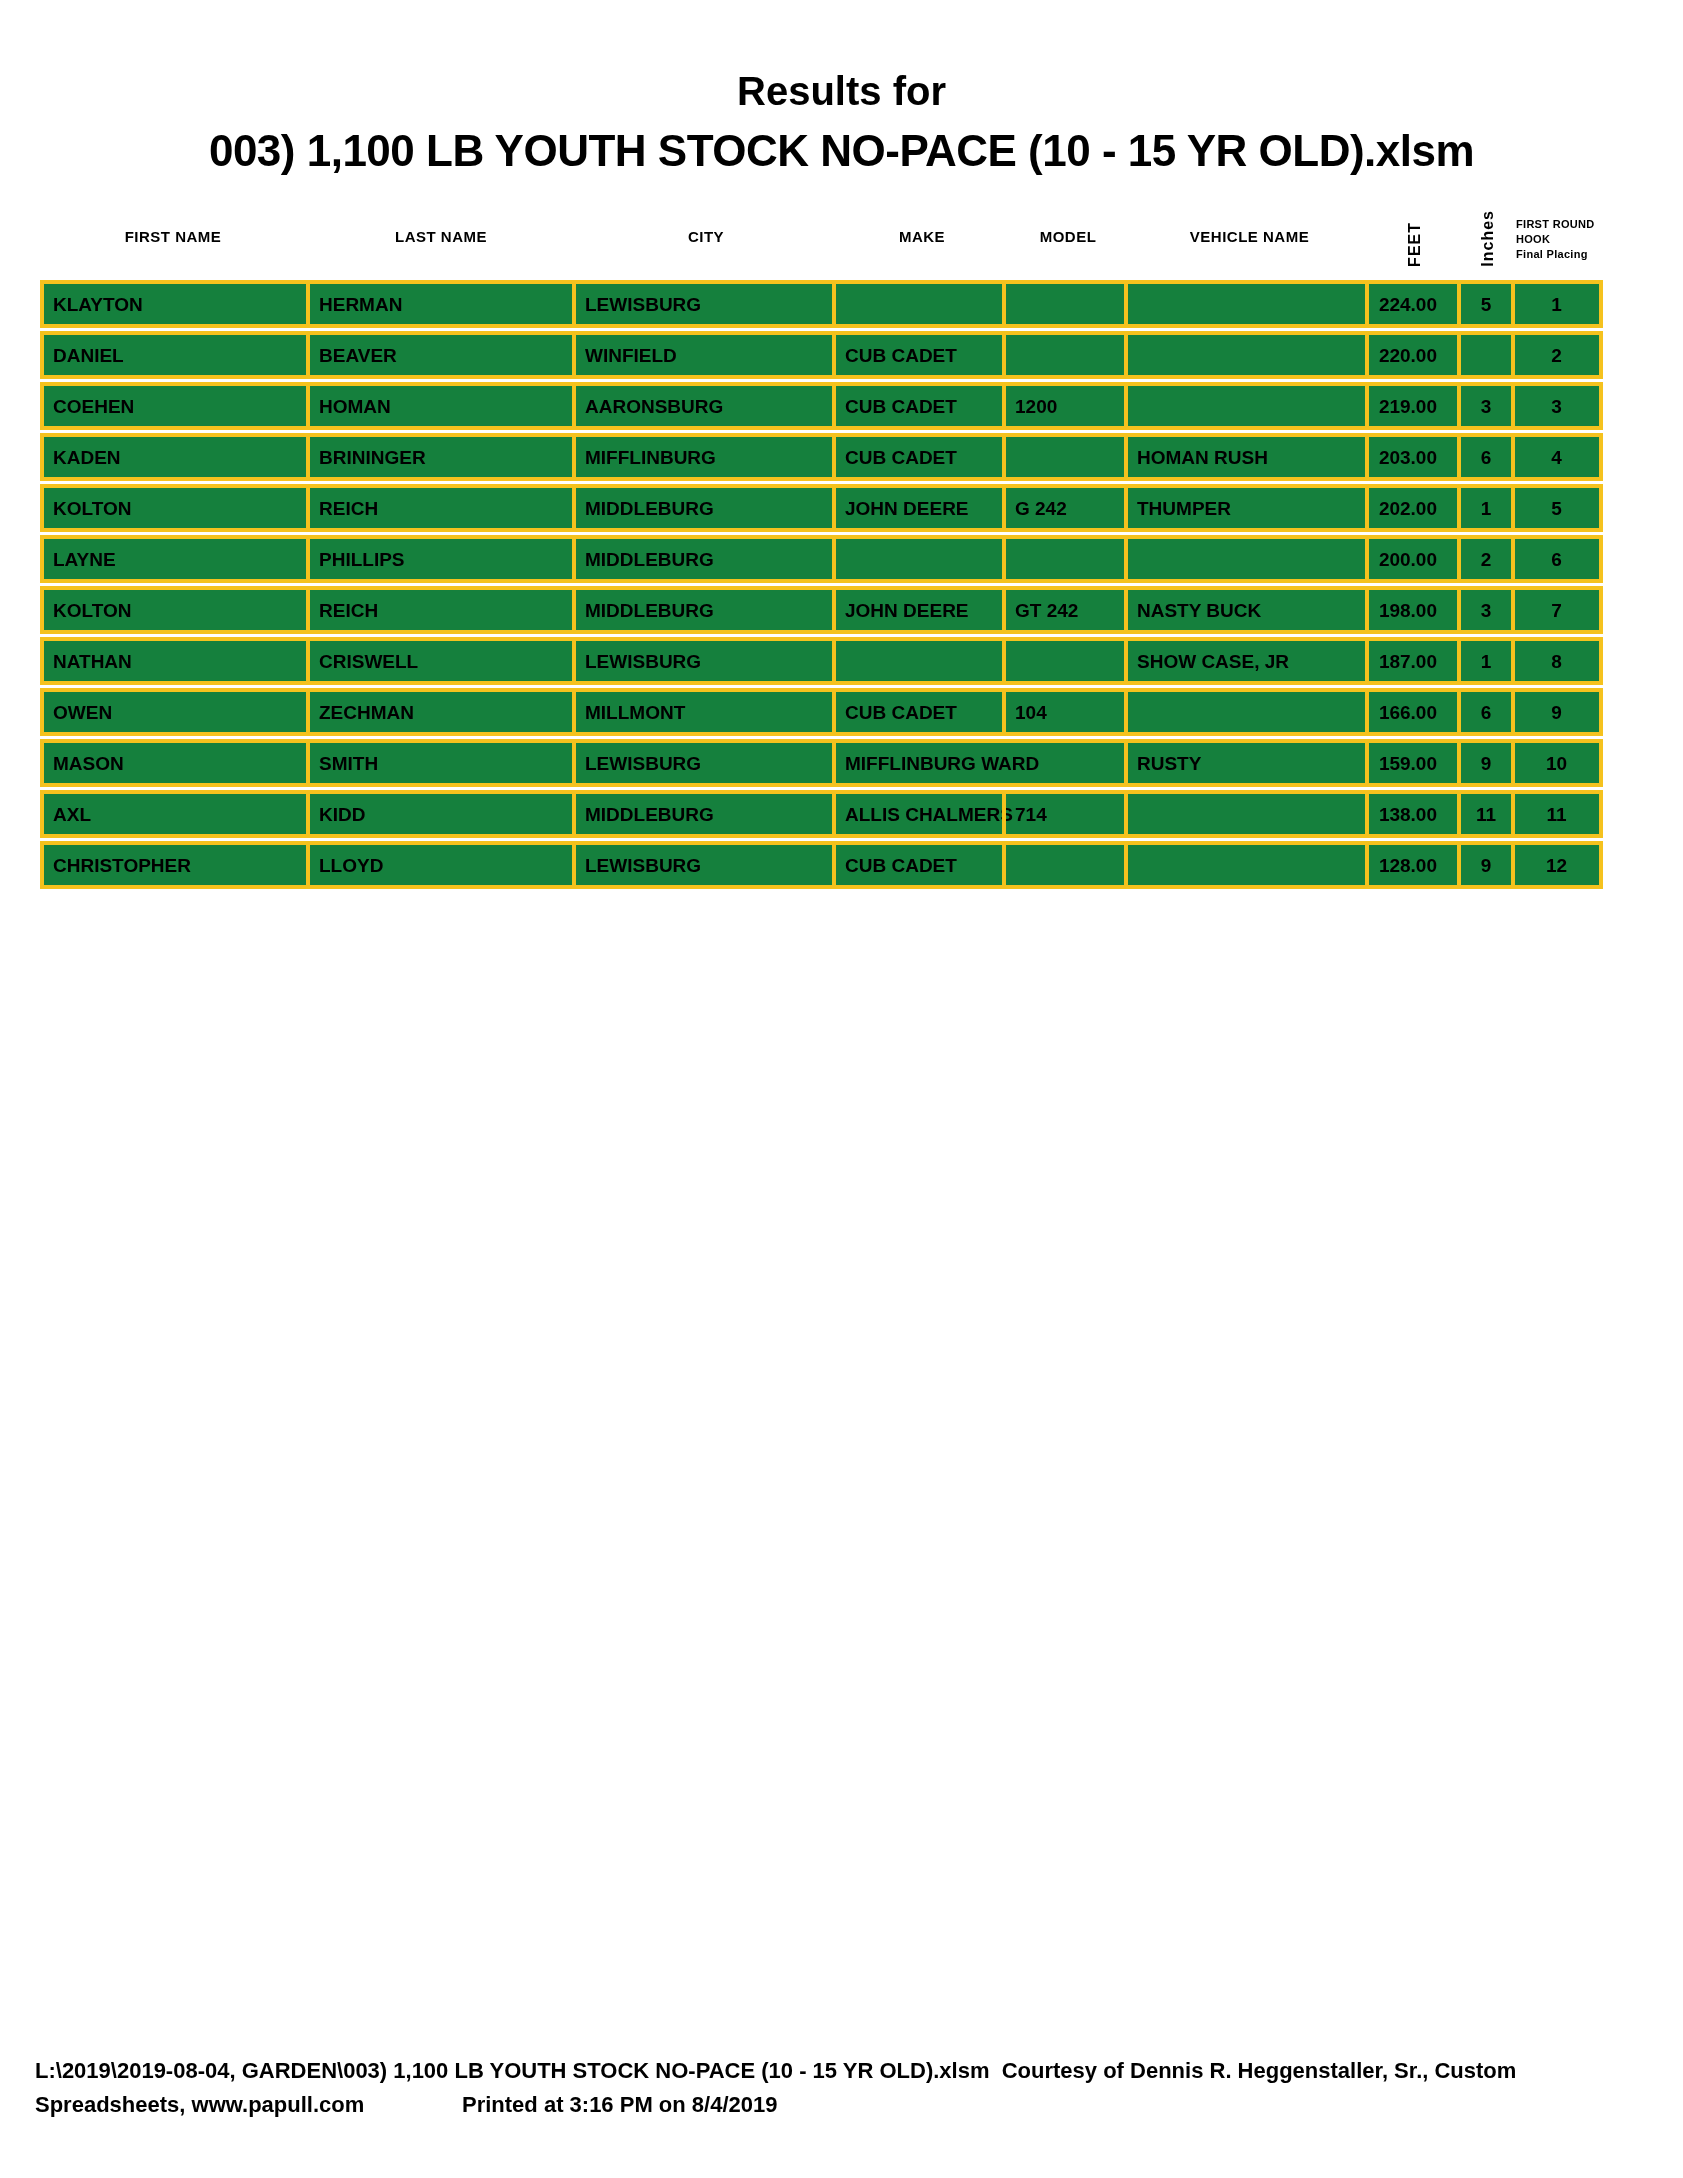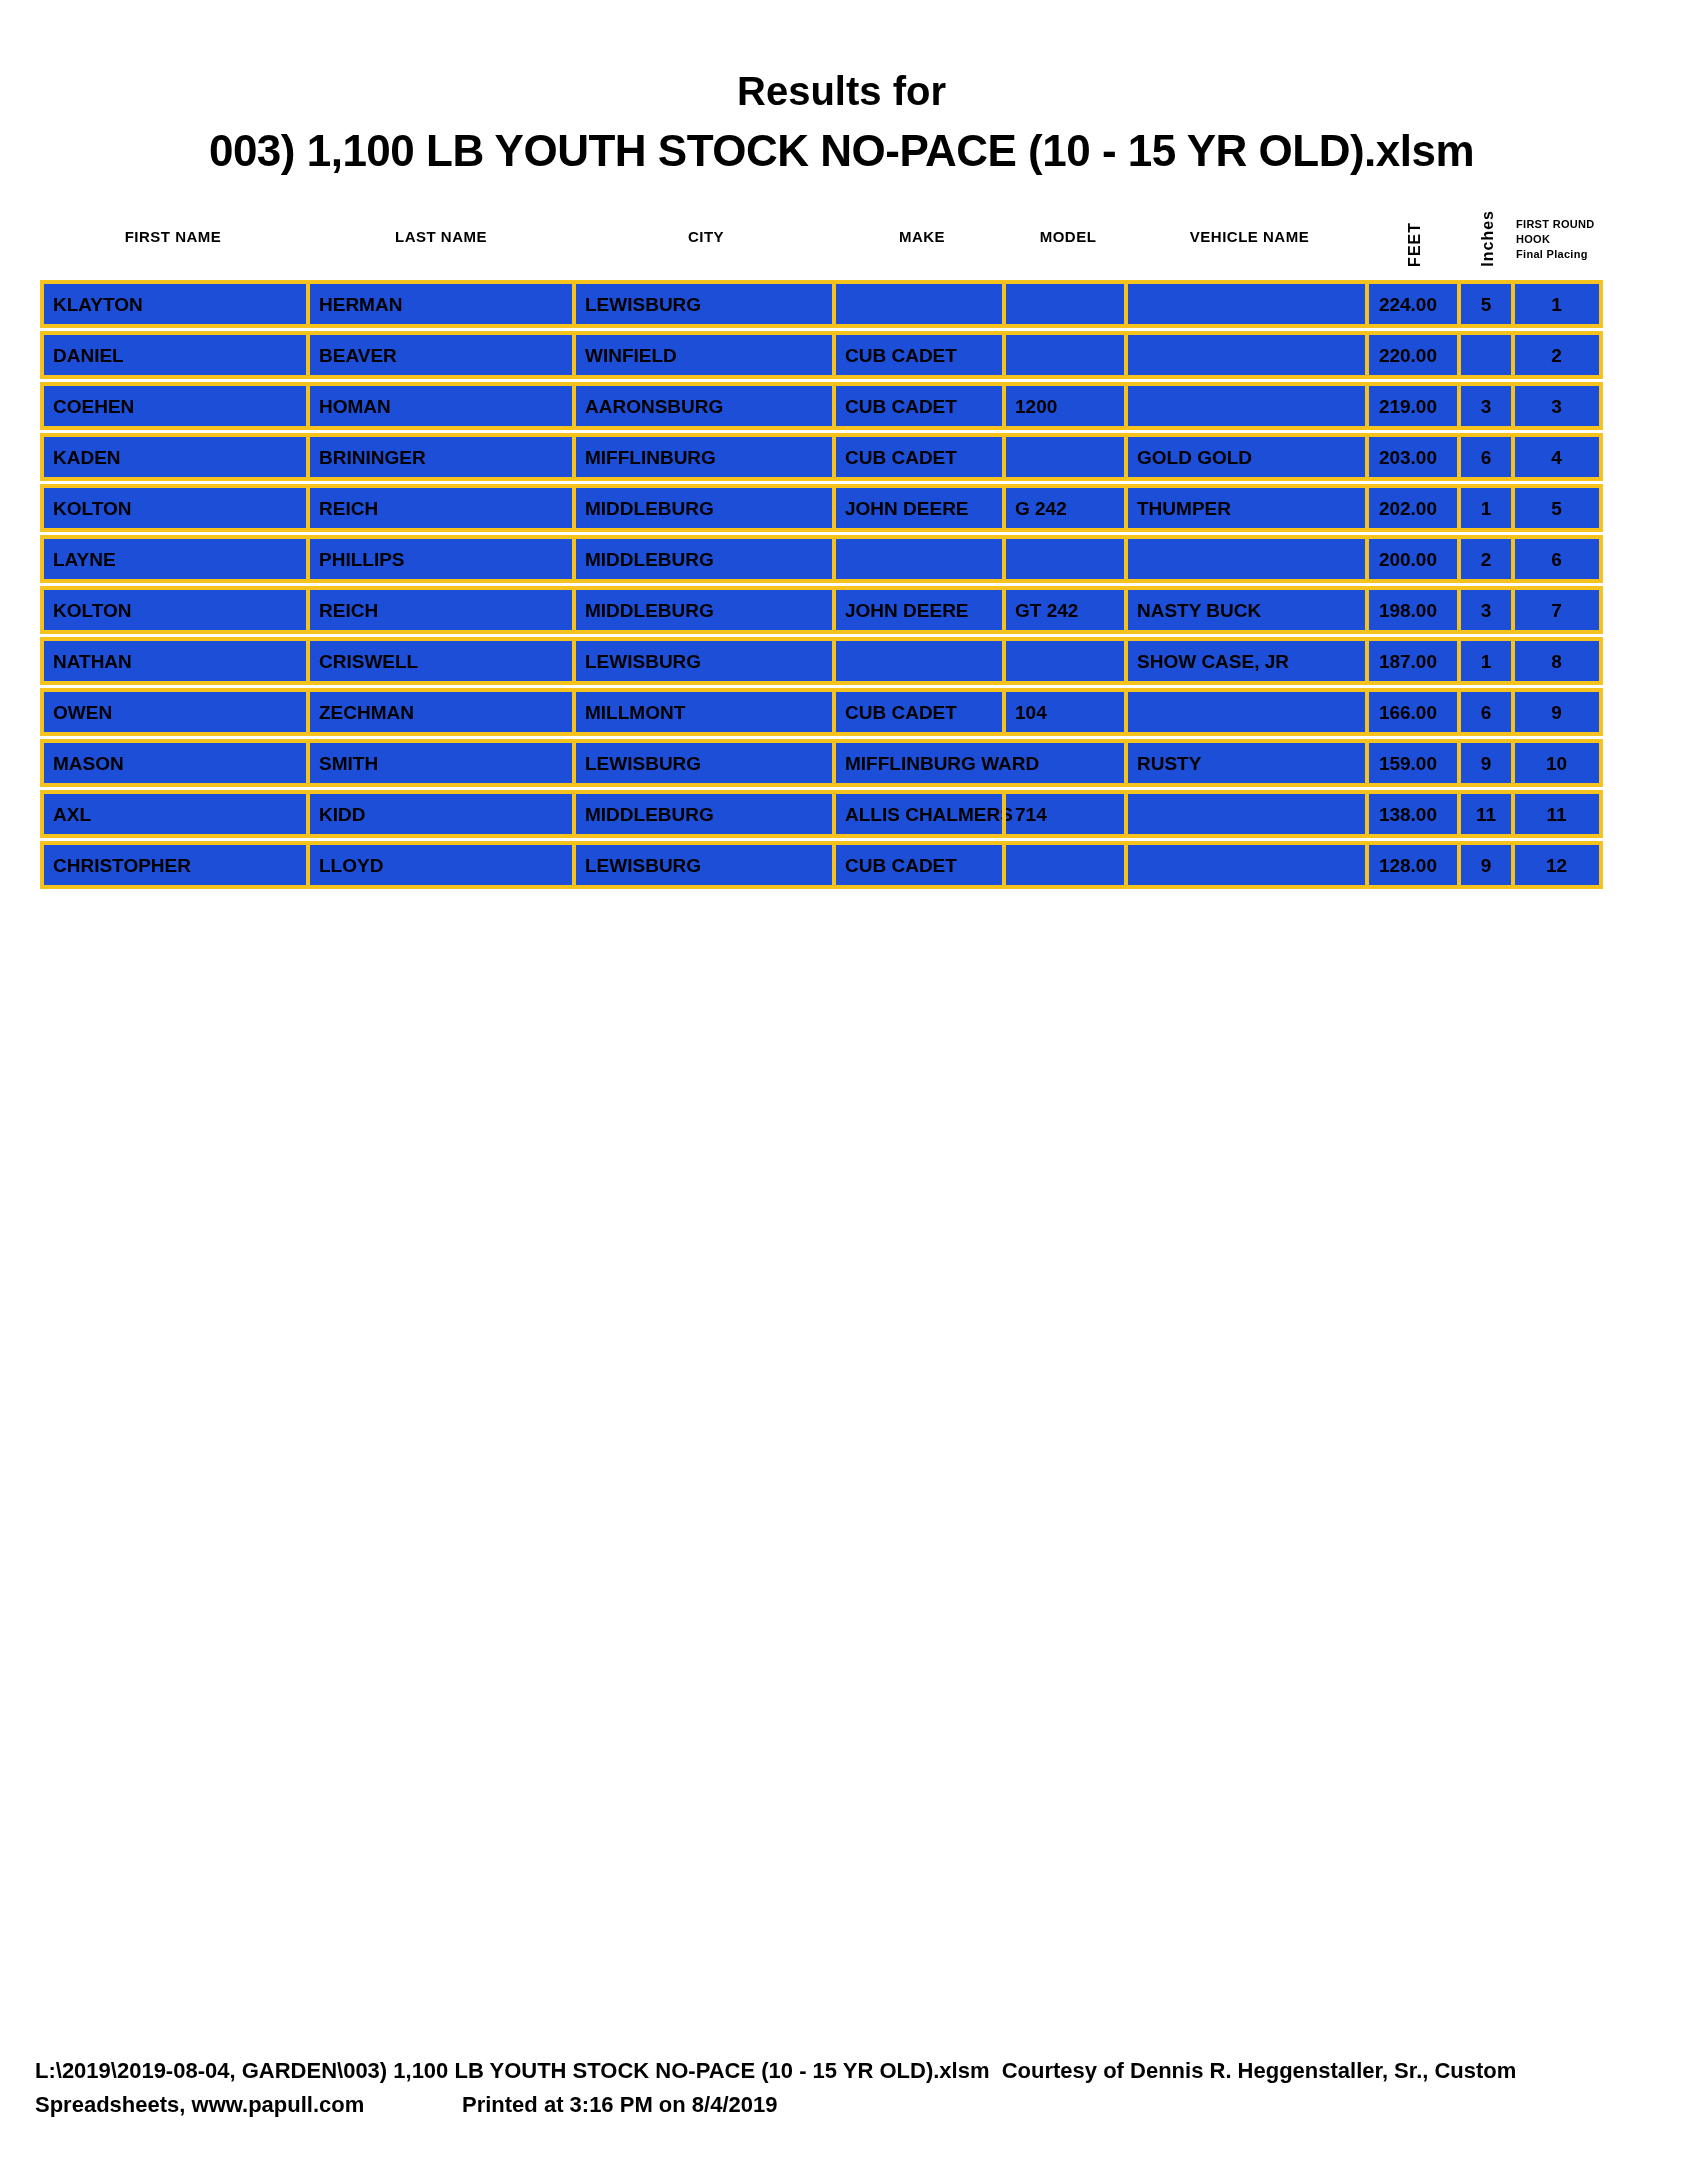--- a/index.html
+++ b/index.html
@@ -53,21 +53,21 @@
   }
 
   
   .tbl { position: absolute; left: 40px; top: 280px; width: 1563px; }
   .row {
     display: grid;
     grid-template-columns: 262px 266px 260px 170px 122px 241px 92px 54px 87px;
     height: 48px;
     border: 4px solid var(--gold);
     margin-bottom: 3px;
-    background: #1d4ed8;
+    background: #15803d;
   }
   .row:last-child { margin-bottom: 0; }
   .cell {
     display: flex; align-items: center;
     padding-left: 9px;
     font-size: 19px; line-height: 1;
     border-left: 4px solid var(--gold);
     white-space: nowrap; overflow: visible;
   }
   .cell:first-child { border-left: none; }
@@ -142,21 +142,21 @@
       <div class="cell c-feet">219.00</div>
       <div class="cell c-inches">3</div>
       <div class="cell c-place">3</div>
     </div>
     <div class="row">
       <div class="cell c-first">KADEN</div>
       <div class="cell c-last">BRININGER</div>
       <div class="cell c-city">MIFFLINBURG</div>
       <div class="cell c-make">CUB CADET</div>
       <div class="cell c-model"></div>
-      <div class="cell c-vehicle">GOLD GOLD</div>
+      <div class="cell c-vehicle">HOMAN RUSH</div>
       <div class="cell c-feet">203.00</div>
       <div class="cell c-inches">6</div>
       <div class="cell c-place">4</div>
     </div>
     <div class="row">
       <div class="cell c-first">KOLTON</div>
       <div class="cell c-last">REICH</div>
       <div class="cell c-city">MIDDLEBURG</div>
       <div class="cell c-make">JOHN DEERE</div>
       <div class="cell c-model">G 242</div>

